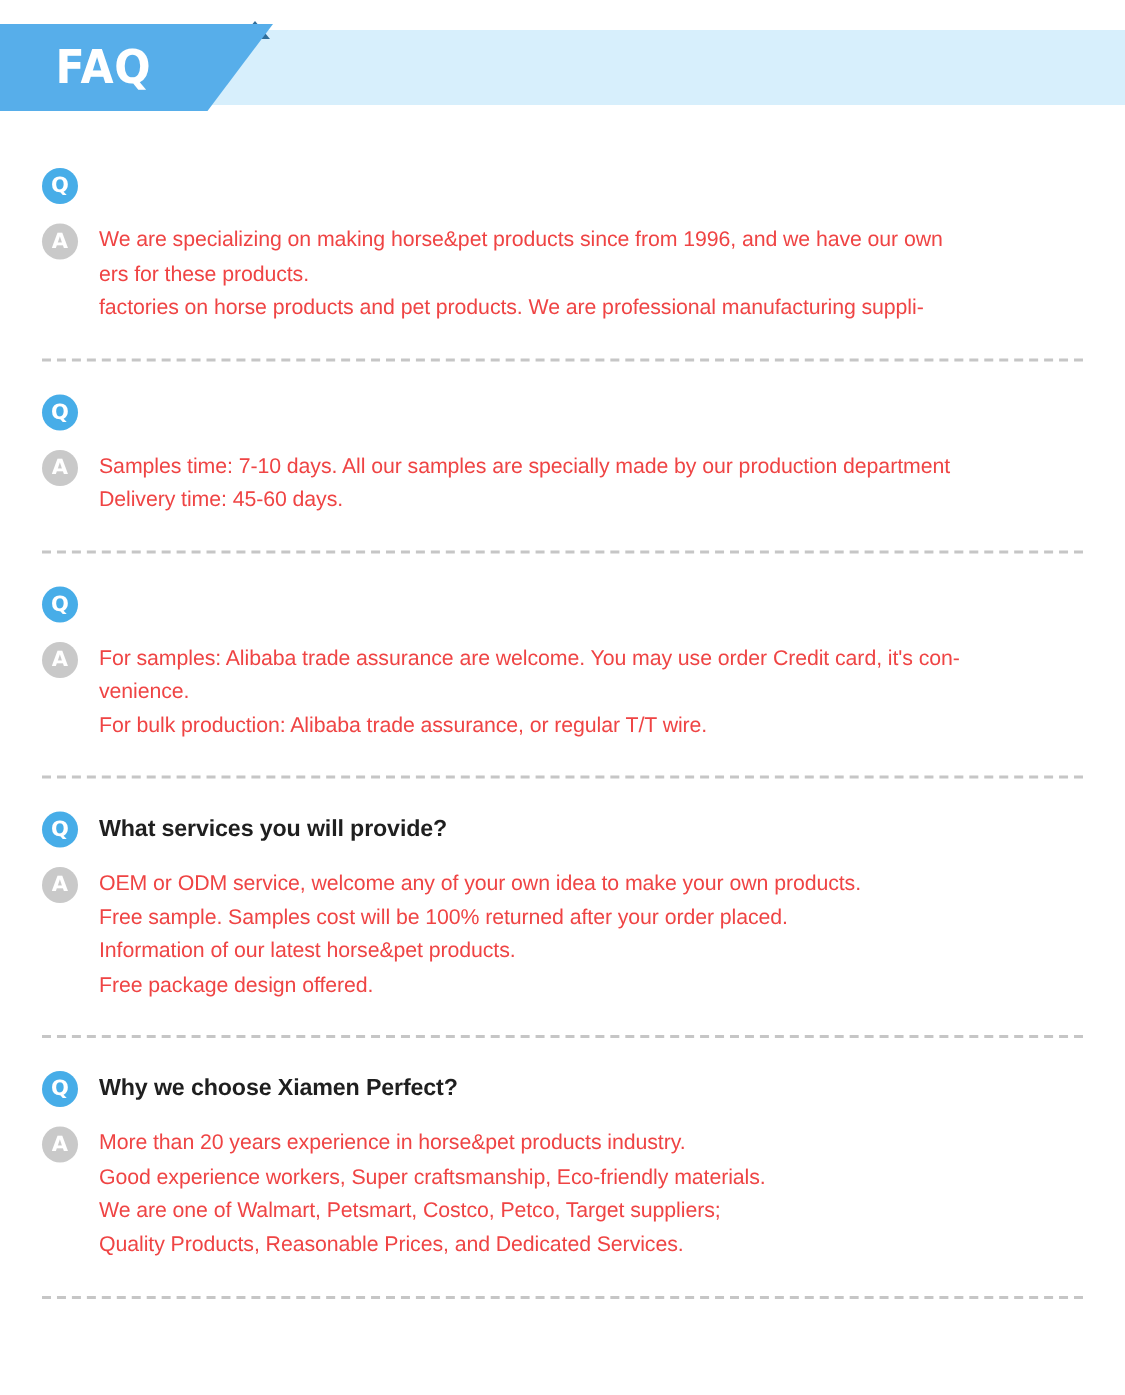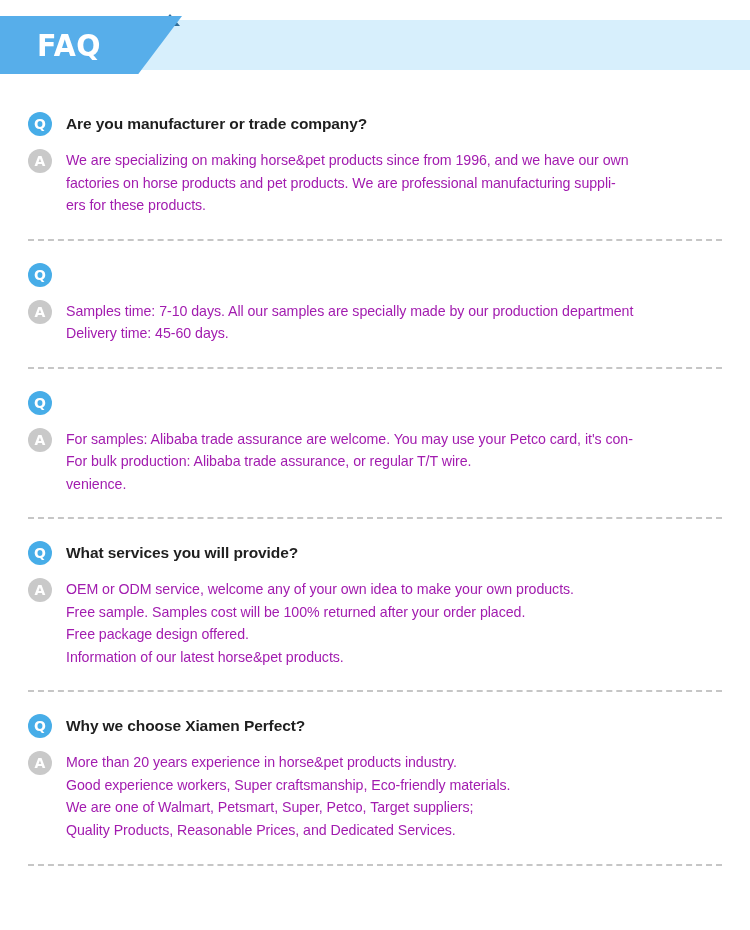--- a/index.html
+++ b/index.html
@@ -116,21 +116,21 @@
     font-weight: bold;
     color: #1f1f1f;
     line-height: 24px;
     letter-spacing: -0.1px;
   }
 
   .a-text {
     margin-left: 14px;
     width: 640px;
     font-size: 14.2px;
-    color: #a21caf;
+    color: #ef4444;
     line-height: 22.5px;
     letter-spacing: -0.05px;
   }
   .a-text .ln { display: block; }
 
   .divider {
     margin: 22px 28px 0 28px;
     height: 0;
     border-top: 2px dashed #c6c6c6;
   }
@@ -146,28 +146,27 @@
     <div class="banner-band"></div>
     <div class="banner-notch"></div>
     <div class="banner-ribbon"></div>
     <div class="banner-title">FAQ</div>
   </div>
 
   <div class="faq-list">
       <div class="faq-item">
         <div class="qa-row q-row">
           <div class="badge badge-q">Q</div>
-          <div class="q-text">Are you manufacturer or trade company?</div>
         </div>
         <div class="qa-row a-row">
           <div class="badge badge-a">A</div>
           <div class="a-text">
             <span class="ln">We are specializing on making horse&amp;pet products since from 1996, and we have our own</span>
+            <span class="ln">ers for these products.</span>
             <span class="ln">factories on horse products and pet products. We are professional manufacturing suppli-</span>
-            <span class="ln">ers for these products.</span>
           </div>
         </div>
         <div class="divider"></div>
       </div>
       <div class="faq-item">
         <div class="qa-row q-row">
           <div class="badge badge-q">Q</div>
         </div>
         <div class="qa-row a-row">
           <div class="badge badge-a">A</div>
@@ -178,54 +177,54 @@
         </div>
         <div class="divider"></div>
       </div>
       <div class="faq-item">
         <div class="qa-row q-row">
           <div class="badge badge-q">Q</div>
         </div>
         <div class="qa-row a-row">
           <div class="badge badge-a">A</div>
           <div class="a-text">
-            <span class="ln">For samples: Alibaba trade assurance are welcome. You may use your Petco card, it's con-</span>
+            <span class="ln">For samples: Alibaba trade assurance are welcome. You may use order Credit card, it's con-</span>
+            <span class="ln">venience.</span>
             <span class="ln">For bulk production: Alibaba trade assurance, or regular T/T wire.</span>
-            <span class="ln">venience.</span>
           </div>
         </div>
         <div class="divider"></div>
       </div>
       <div class="faq-item">
         <div class="qa-row q-row">
           <div class="badge badge-q">Q</div>
           <div class="q-text">What services you will provide?</div>
         </div>
         <div class="qa-row a-row">
           <div class="badge badge-a">A</div>
           <div class="a-text">
             <span class="ln">OEM or ODM service, welcome any of your own idea to make your own products.</span>
             <span class="ln">Free sample. Samples cost will be 100% returned after your order placed.</span>
+            <span class="ln">Information of our latest horse&amp;pet products.</span>
             <span class="ln">Free package design offered.</span>
-            <span class="ln">Information of our latest horse&amp;pet products.</span>
           </div>
         </div>
         <div class="divider"></div>
       </div>
       <div class="faq-item">
         <div class="qa-row q-row">
           <div class="badge badge-q">Q</div>
           <div class="q-text">Why we choose Xiamen Perfect?</div>
         </div>
         <div class="qa-row a-row">
           <div class="badge badge-a">A</div>
           <div class="a-text">
             <span class="ln">More than 20 years experience in horse&amp;pet products industry.</span>
             <span class="ln">Good experience workers, Super craftsmanship, Eco-friendly materials.</span>
-            <span class="ln">We are one of Walmart, Petsmart, Super, Petco, Target suppliers;</span>
+            <span class="ln">We are one of Walmart, Petsmart, Costco, Petco, Target suppliers;</span>
             <span class="ln">Quality Products, Reasonable Prices, and Dedicated Services.</span>
           </div>
         </div>
         <div class="divider"></div>
       </div>
     </div>
 
 </div>
 
 </body></html>

